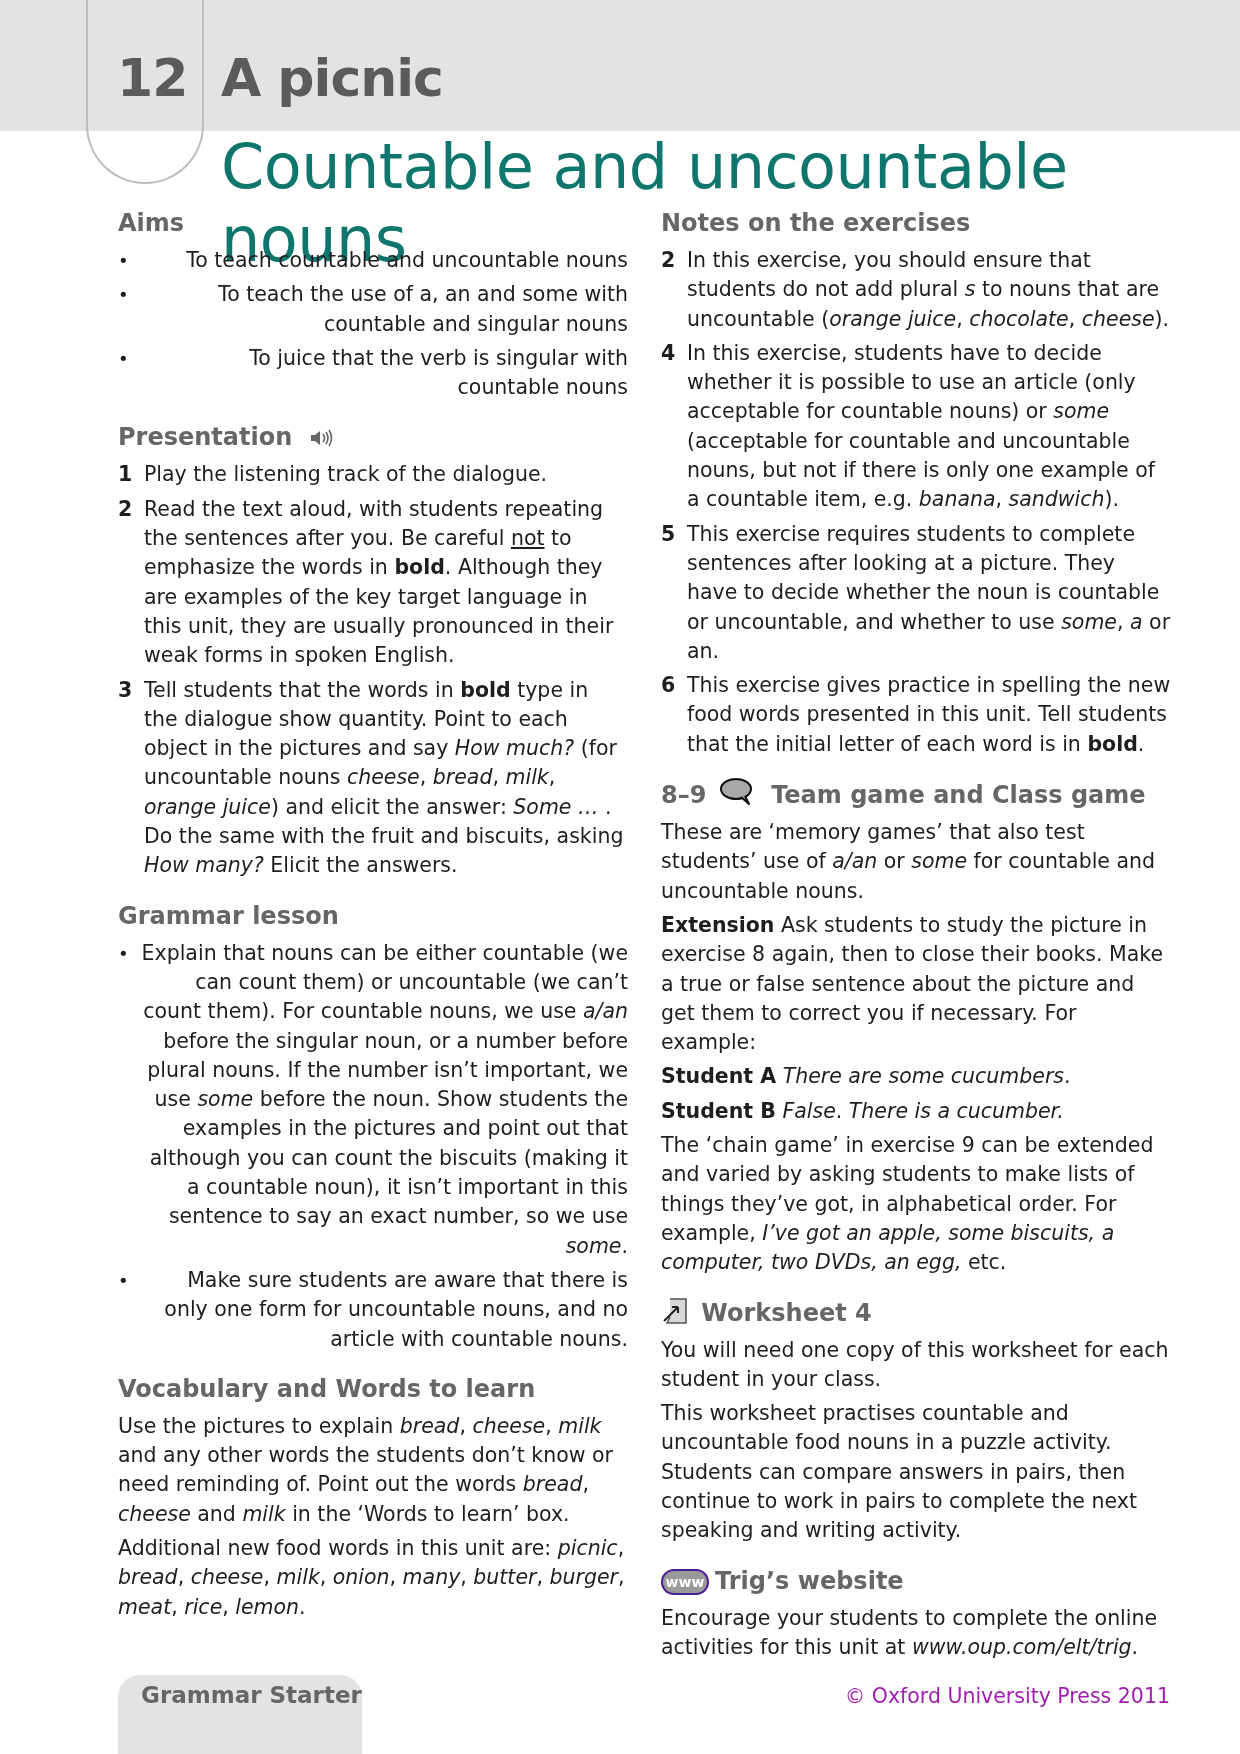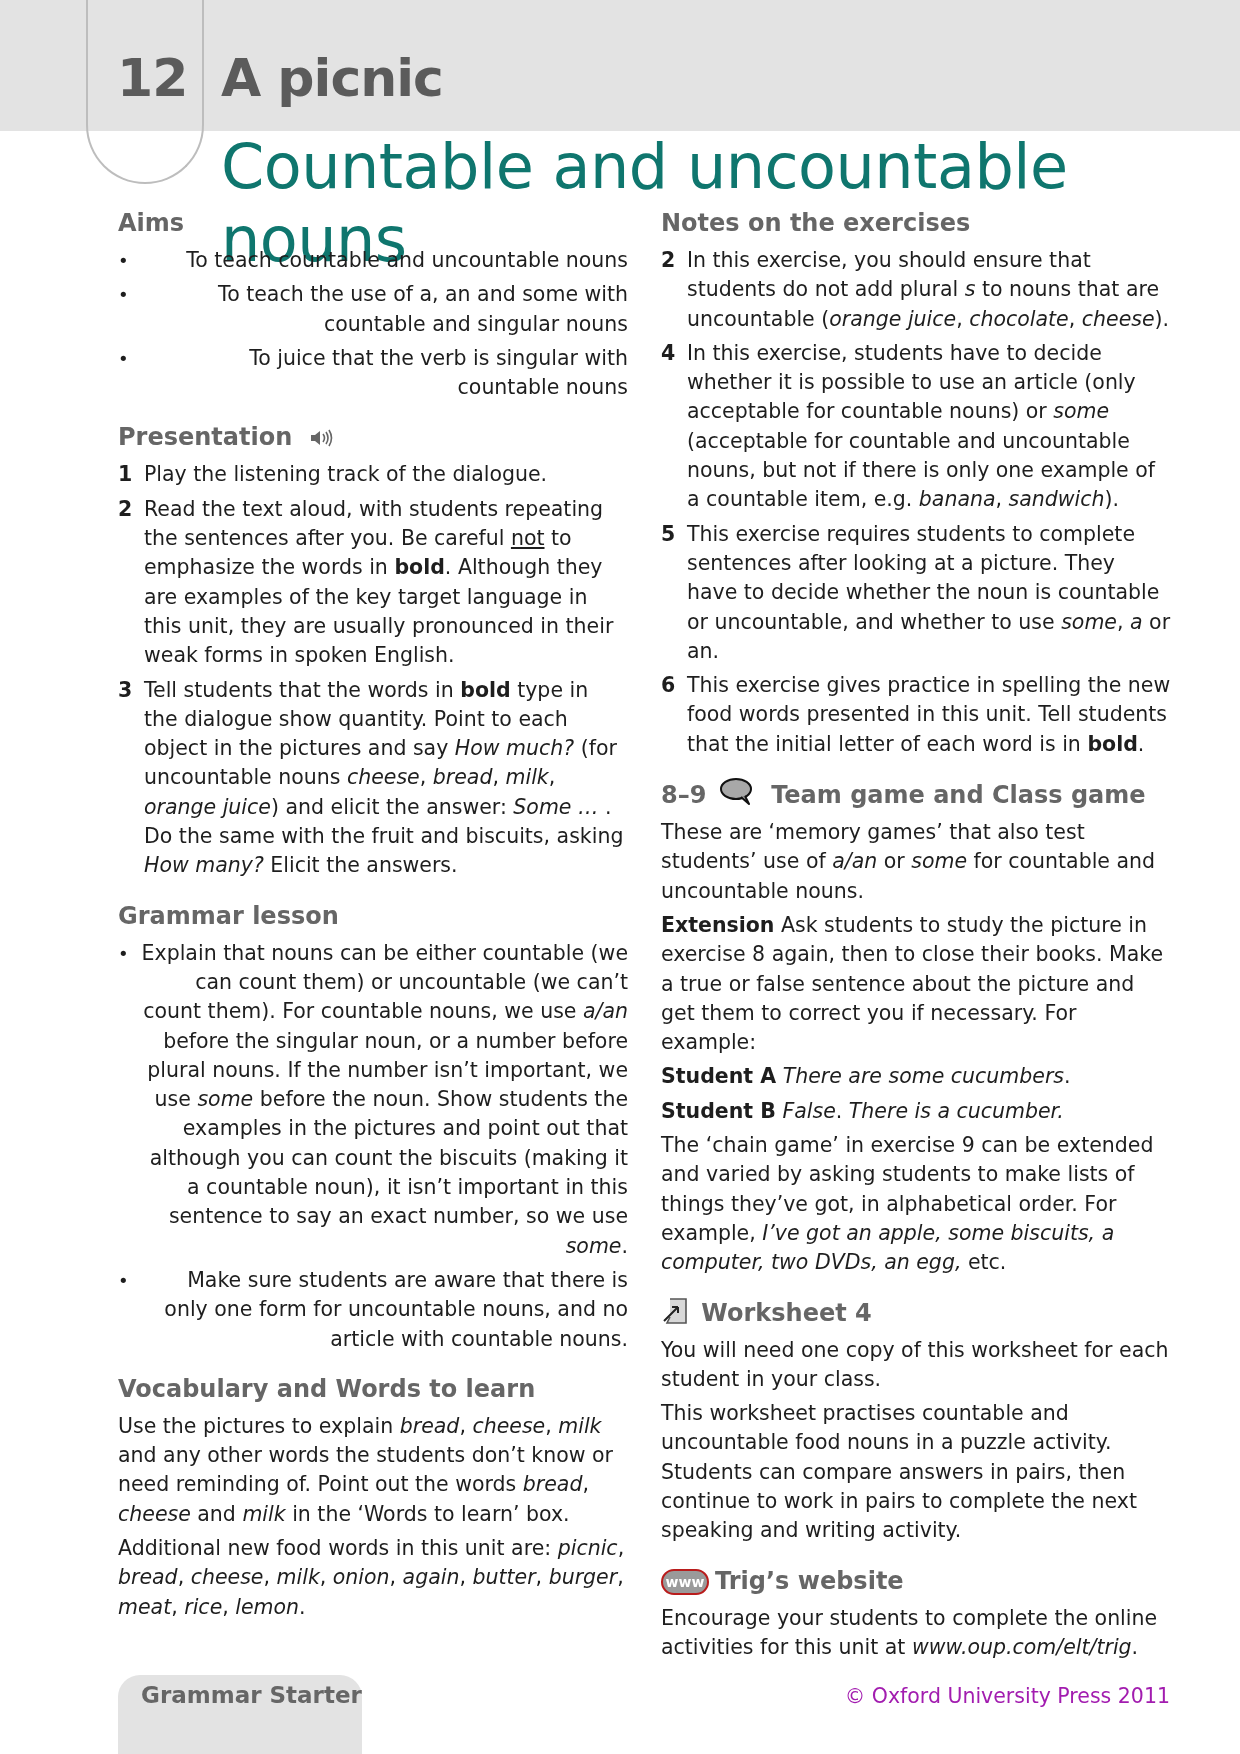--- a/index.html
+++ b/index.html
@@ -64,21 +64,21 @@
   i { font-style: italic; }
   b { font-weight: bold; }
   u { text-decoration: underline; }
 
   .icon { display: inline-block; vertical-align: middle; }
   .speaker-icon { margin-left: 8px; width: 26px; height: 22px; }
   .bubble-icon { width: 38px; height: 30px; margin: 0 6px 0 4px; vertical-align: -4px; }
   .worksheet-icon { width: 28px; height: 28px; margin-right: 4px; vertical-align: -4px; }
   .www-icon {
     display: inline-block; width: 48px; height: 26px; border-radius: 13px;
-    background: #9a9a9a; border: 2px solid #b91c1c; box-sizing: border-box;
+    background: #9a9a9a; border: 2px solid #4c1d95; box-sizing: border-box;
     color: #fff; font-size: 14px; font-weight: bold; text-align: center; line-height: 22px;
     vertical-align: 2px; margin-right: 6px; font-family: "DejaVu Sans", sans-serif;
   }
 
   .footer-tab {
     position: absolute; left: 118px; top: 1675px; width: 244px; height: 100px;
     background: #e3e3e3; border-radius: 22px 22px 0 0;
   }
   .footer-label {
     position: absolute; left: 141px; top: 1682px;
@@ -130,21 +130,21 @@
     <h2>Grammar lesson</h2>
     <ul class="bullets">
       <li>Explain that nouns can be either countable (we can count them) or uncountable (we can’t count them). For countable nouns, we use <i>a/an</i> before the singular noun, or a number before plural nouns. If the number isn’t important, we use <i>some</i> before the noun. Show students the examples in the pictures and point out that although you can count the biscuits (making it a countable noun), it isn’t important in this sentence to say an exact number, so we use <i>some</i>.</li>
       <li>Make sure students are aware that there is only one form for uncountable nouns, and no article with countable nouns.</li>
     </ul>
   </div>
 
   <div class="section">
     <h2>Vocabulary and Words to learn</h2>
     <p>Use the pictures to explain <i>bread</i>, <i>cheese</i>, <i>milk</i> and any other words the students don’t know or need reminding of. Point out the words <i>bread</i>, <i>cheese</i> and <i>milk</i> in the ‘Words to learn’ box.</p>
-    <p>Additional new food words in this unit are: <i>picnic</i>, <i>bread</i>, <i>cheese</i>, <i>milk</i>, <i>onion</i>, <i>again</i>, <i>butter</i>, <i>burger</i>, <i>meat</i>, <i>rice</i>, <i>lemon</i>.</p>
+    <p>Additional new food words in this unit are: <i>picnic</i>, <i>bread</i>, <i>cheese</i>, <i>milk</i>, <i>onion</i>, <i>many</i>, <i>butter</i>, <i>burger</i>, <i>meat</i>, <i>rice</i>, <i>lemon</i>.</p>
   </div>
 </div>
 
 <div class="col col-right">
 
   <div class="section">
     <h2>Notes on the exercises</h2>
     <ol class="numbered">
       <li><span class="num">2</span><span>In this exercise, you should ensure that students do not add plural <i>s</i> to nouns that are uncountable (<i>orange juice</i>, <i>chocolate</i>, <i>cheese</i>).</span></li>
       <li><span class="num">4</span><span>In this exercise, students have to decide whether it is possible to use an article (only acceptable for countable nouns) or <i>some</i> (acceptable for countable and uncountable nouns, but not if there is only one example of a countable item, e.g. <i>banana</i>, <i>sandwich</i>).</span></li>

